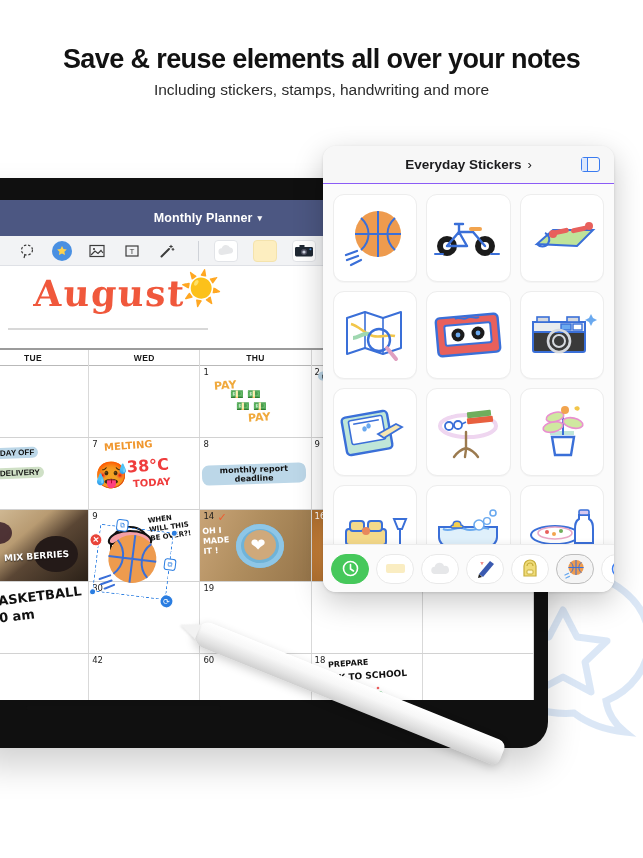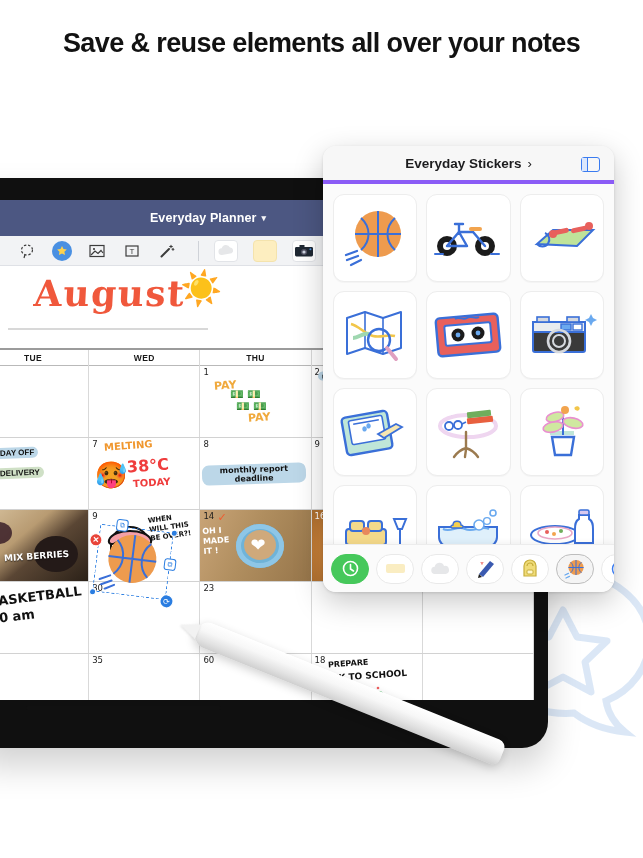--- a/index.html
+++ b/index.html
@@ -6,21 +6,21 @@
   html, body {
     width: 643px; height: 858px;
     font-family: "Liberation Sans", sans-serif;
     background: #ffffff;
     overflow: hidden;
   }
   #root { position: relative; width: 643px; height: 858px; background: #fff; }
 
   
   .headline {
-    position: absolute; top: 28px; left: 0; width: 643px;
+    position: absolute; top: 44px; left: 0; width: 643px;
     text-align: center; font-size: 27px; font-weight: bold;
     color: #121212; letter-spacing: -0.6px;
   }
   .subhead {
     position: absolute; top: 81px; left: 0; width: 643px;
     text-align: center; font-size: 15.5px; color: #2b2b2b;
   }
 
   
   .watermark {
@@ -122,21 +122,21 @@
 
   
   .panel {
     position: absolute; left: 323px; top: 146px; width: 291px; height: 446px;
     background: #fbfbfb; border-radius: 13px;
     box-shadow: 0 10px 30px rgba(0,0,0,.22), 0 1px 3px rgba(0,0,0,.12);
     overflow: hidden;
   }
   .panel-head {
     position: relative; height: 38px; background:#f7f7f7;
-    border-bottom: 4px solid #8b5cf6;
+    border-bottom: 1px solid #8b5cf6;
     display:flex; align-items:center; justify-content:center;
   }
   .panel-title { font-size: 13.5px; font-weight: bold; color:#1c1c1e;
     display:flex; align-items:center; gap:6px; }
   .panel-title .chev { font-size: 13px; font-weight: 500; }
   .split-icon { position:absolute; right: 14px; top: 11px; width:19px; height:15px;
     border:1.8px solid #3a7bf0; border-radius:3px; display:flex; }
   .split-icon i { display:block; width:38%; border-right:1.8px solid #3a7bf0; background:#dbe7fd; }
 
   .panel-grid {
@@ -182,27 +182,28 @@
 </head>
 <body>
 <div id="root">
 
 <svg class="watermark" viewBox="0 0 190 180">
   <path d="M95 12c46 0 83 30 83 69 0 26-17 49-43 60 2 12 9 23 19 31-20-2-38-9-51-19-3 .3-5 .4-8 .4-46 0-83-31-83-70S49 12 95 12z" fill="none" stroke="#bed5f0" stroke-width="7"></path>
   <path d="M92 50l14 27 30 4-22 21 6 30-28-15-28 15 6-30-22-21 30-4z" fill="none" stroke="#bed5f0" stroke-width="7" stroke-linejoin="round"></path>
 </svg>
 
 <div class="headline">Save &amp; reuse elements all over your notes</div>
+<div class="subhead">Including stickers, stamps, handwriting and more</div>
 
 <div class="tablet">
   <div class="tablet-screen">
 
     <div class="appbar">
       <div class="appbar-title">
-        <span>Everyday Planner</span>
+        <span>Monthly Planner</span>
         <span class="caret">▾</span>
       </div>
     </div>
 
     <div class="toolrow">
       <div class="tool">
         
       </div>
       <div class="tool">
         <svg width="16" height="16" viewBox="0 0 16 16">
@@ -358,32 +359,32 @@
         <div class="week">
           <div class="cell">
 
             <div class="hand" style="position:absolute;left:10px;top:8px;font-size:13px;transform:rotate(-7deg);">BASKETBALL</div>
             <div class="hand" style="position:absolute;left:12px;top:28px;font-size:13px;transform:rotate(-7deg);">10 am</div>
           </div>
           <div class="cell">
             <div class="daynum">30</div>
           </div>
           <div class="cell">
-            <div class="daynum">23</div>
+            <div class="daynum">19</div>
           </div>
           <div class="cell"></div>
           <div class="cell"></div>
         </div>
 
         <div class="week" style="border-bottom:none;">
           <div class="cell">
             
           </div>
           <div class="cell">
-            <div class="daynum">35</div>
+            <div class="daynum">42</div>
           </div>
           <div class="cell">
             <div class="daynum">60</div>
           </div>
           <div class="cell">
             <div class="daynum">18</div>
             <div class="hand" style="position:absolute;left:16px;top:6px;font-size:8px;">PREPARE</div>
             <div class="hand" style="position:absolute;left:6px;top:18px;font-size:9px;">BACK TO SCHOOL</div>
             <svg style="position:absolute;left:44px;top:32px;" width="32" height="28" viewBox="0 0 32 28">
               <rect x="4" y="6" width="22" height="18" rx="2" fill="#4ddb6a" stroke="#2fae4c" stroke-width="1.5"></rect>

